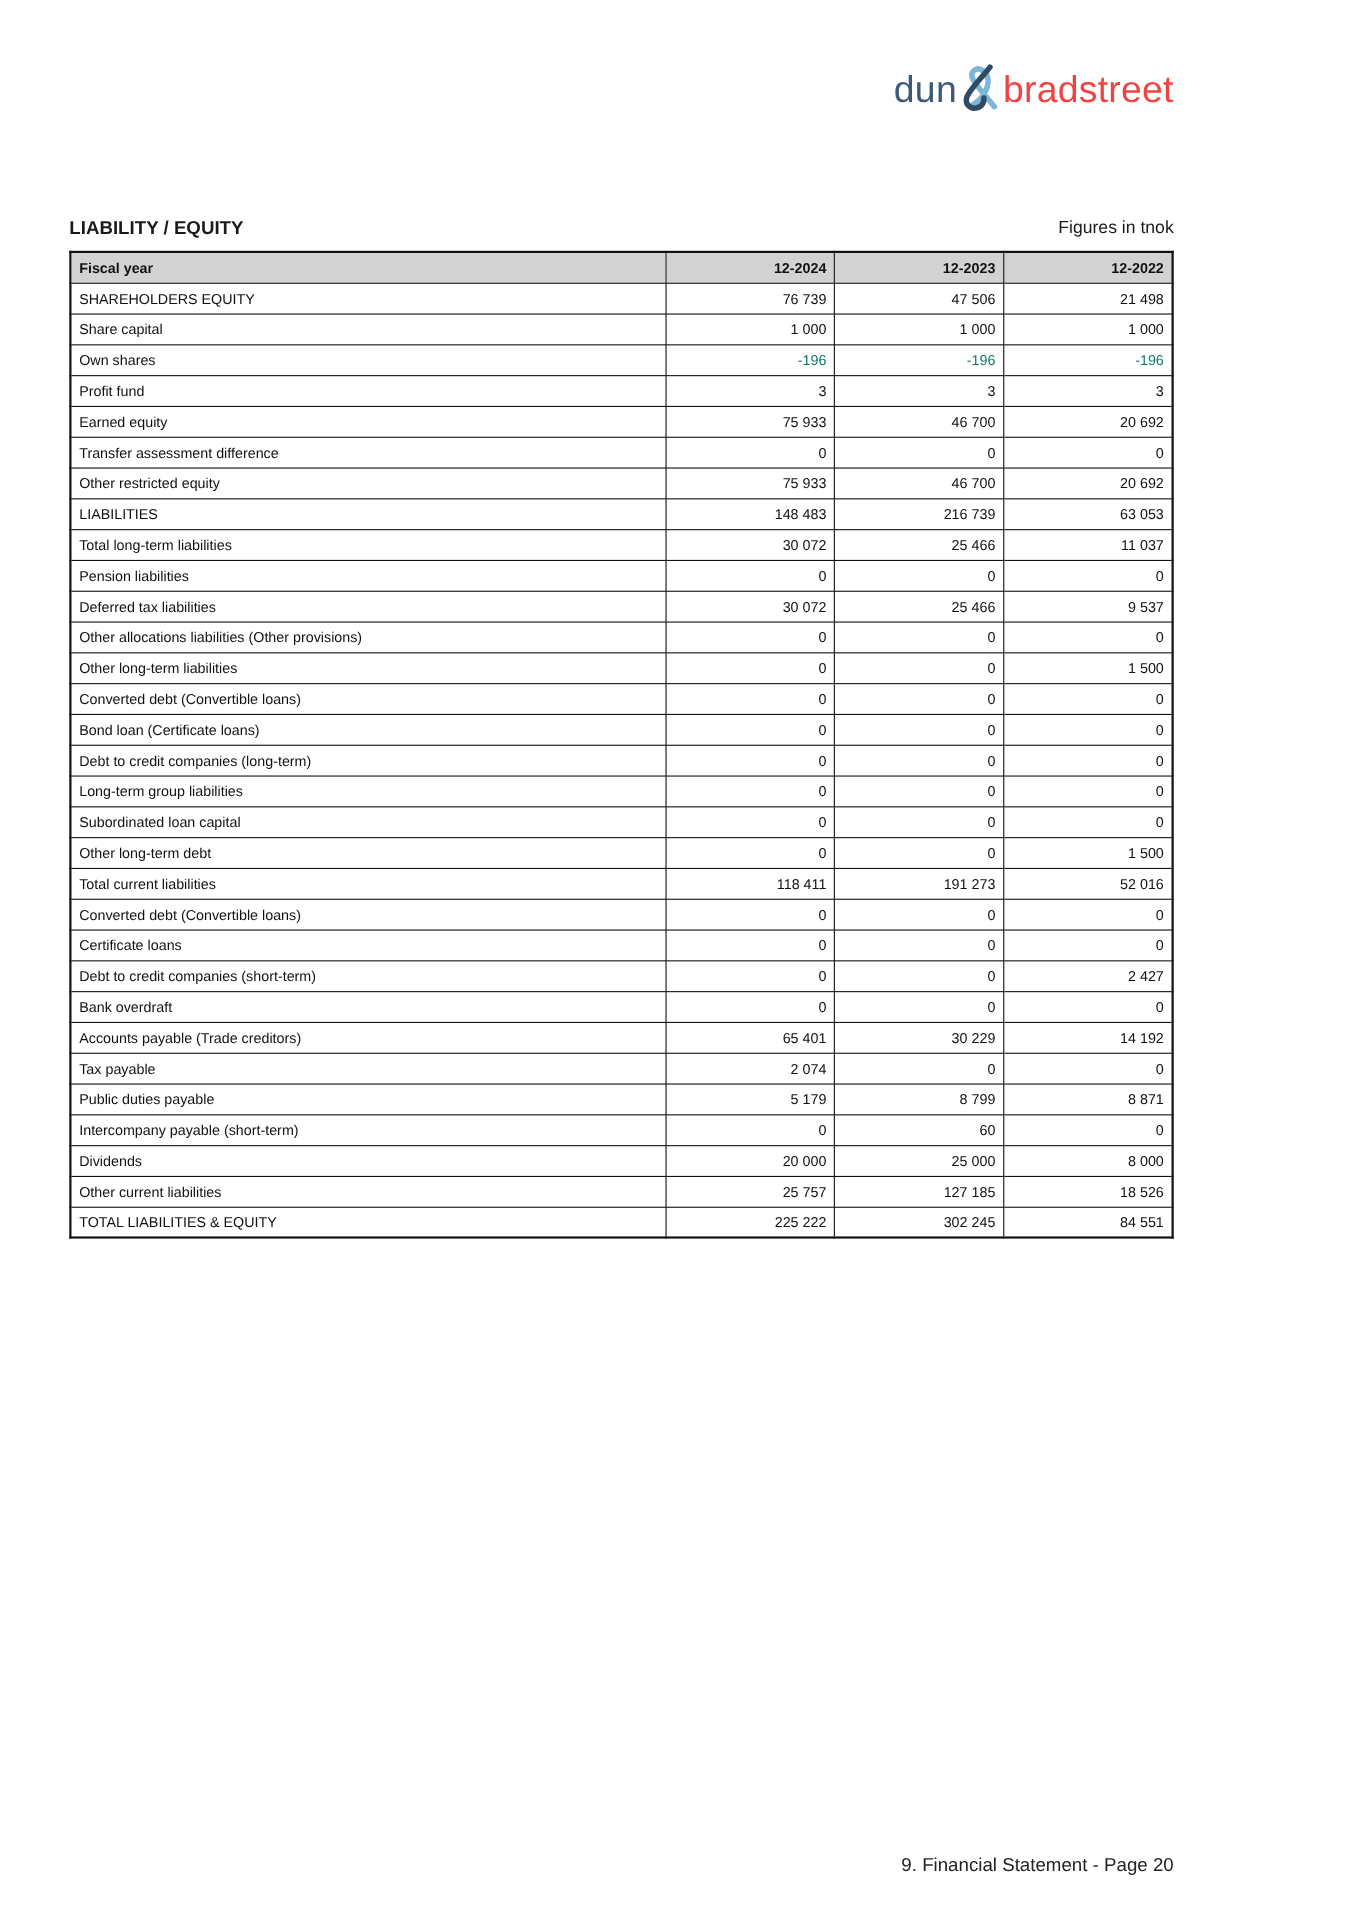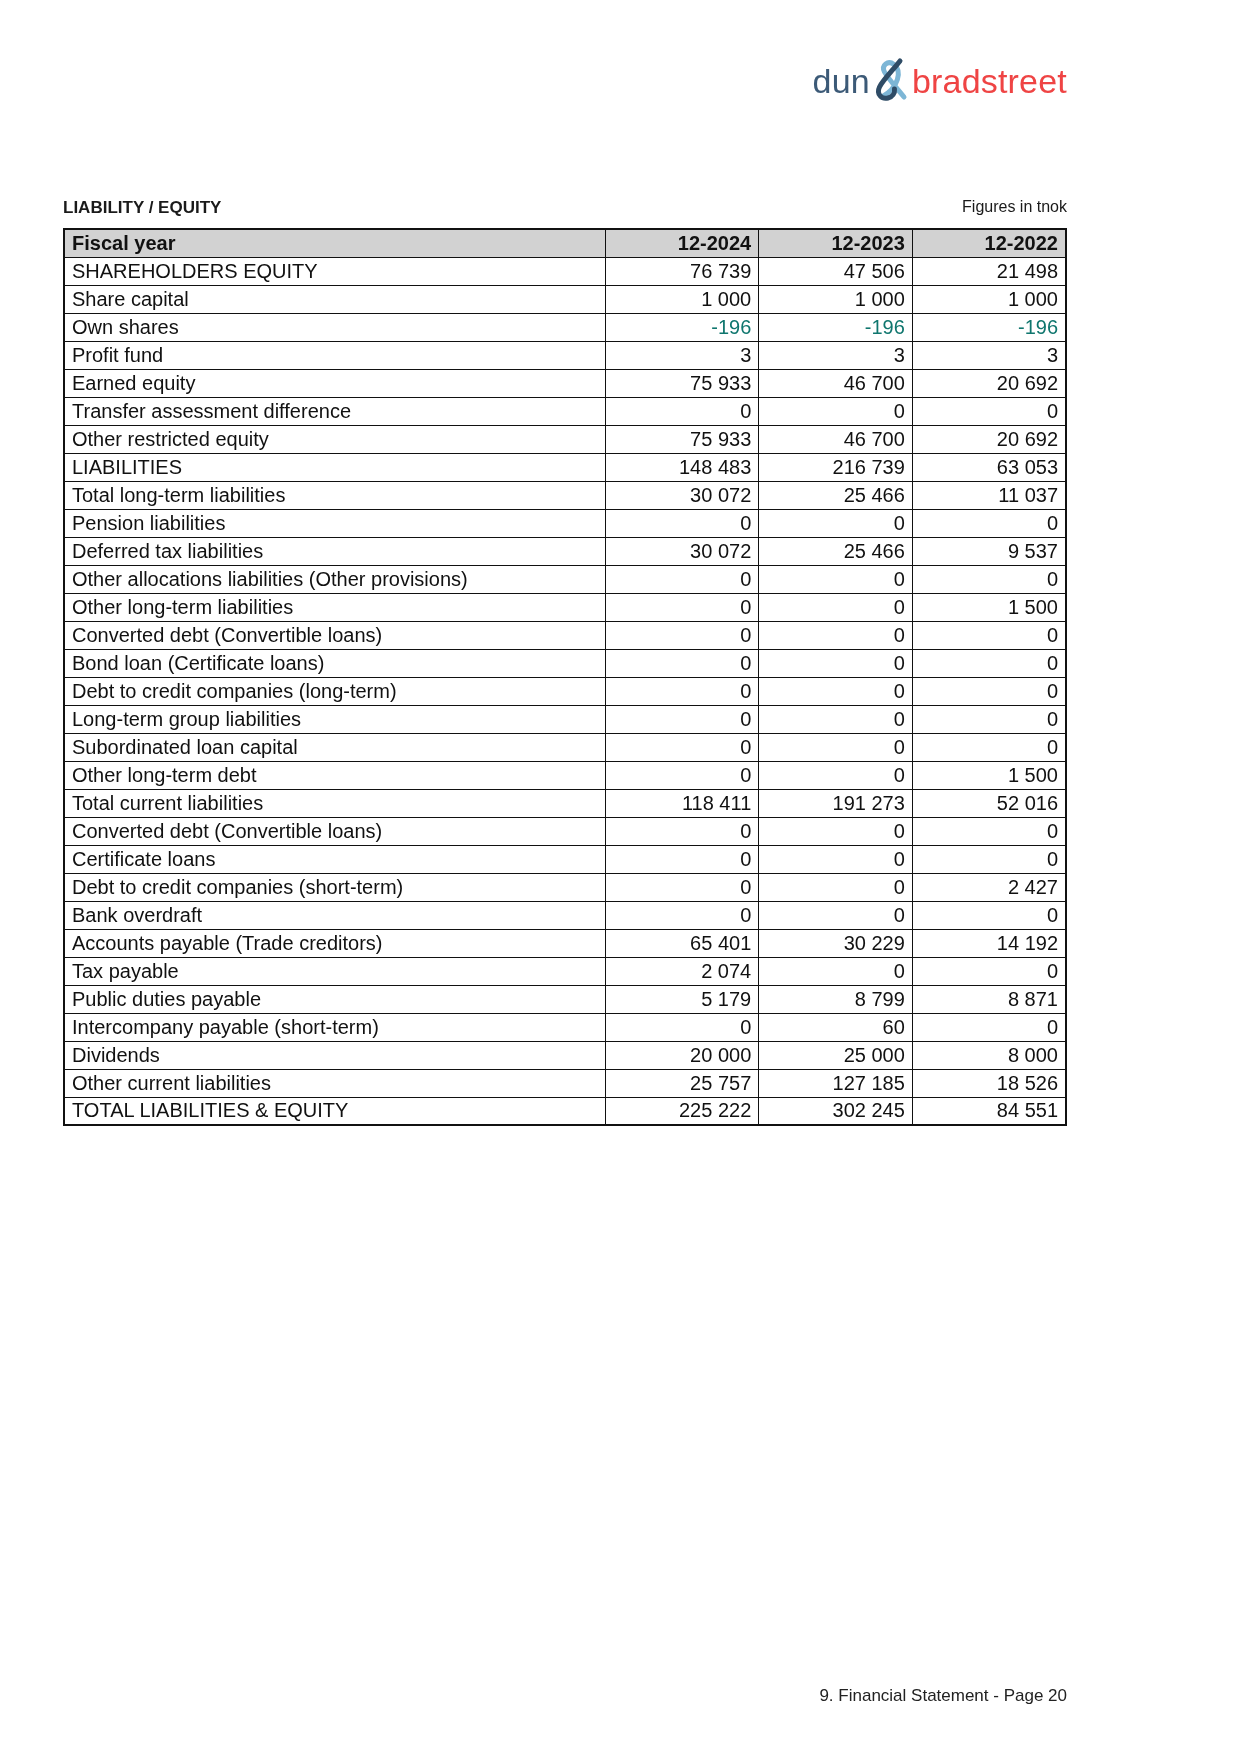--- a/index.html
+++ b/index.html
@@ -6,40 +6,40 @@
   html,body { background:#ffffff; }
   body { font-family:"Liberation Sans", sans-serif; color:#111; }
   .page {
     position:relative; width:1241px; height:1754px; background:#fff;
     margin:0 auto; overflow:hidden;
   }
 
   
   .logo {
     position:absolute; top:62px; right:174px;
-    display:flex; align-items:flex-start; white-space:nowrap;margin-left:26px;
+    display:flex; align-items:center; white-space:nowrap;margin-left:26px;
   }
   .logo .word { font-size:34px; letter-spacing:0.2px; }
   .logo .dun { color:#3c5a77; }
   .logo .bradstreet { color:#ef4444; }
   .logo .amp { margin:-6px 1px 0 1px; }
   .logo svg { display:block; }
 
   
   .doc-header {
     position:absolute; top:198px; left:63px; width:1004px;
-    display:flex; justify-content:space-between; align-items:flex-start;gap:16px;
+    display:flex; justify-content:space-between; align-items:center;gap:16px;
   }
   .doc-title { font-size:17px; font-weight:bold; color:#1a1a1a; }
   .unit-note { font-size:16px; color:#1a1a1a; }
 
   
   table.fin {
     position:absolute; top:228px; left:63px; width:1004px;
-    border-collapse:collapse; font-size:20px; color:#111;
+    border-collapse:collapse; font-size:13px; color:#111;
     border:2px solid #111;
     table-layout:fixed;
   }
   .c-label { width:54%; }
   .c-year  { width:15.33%; }
   table.fin th, table.fin td {
     border:1px solid #111;
     height:28px;
     padding:0 7px;
     vertical-align:middle;

